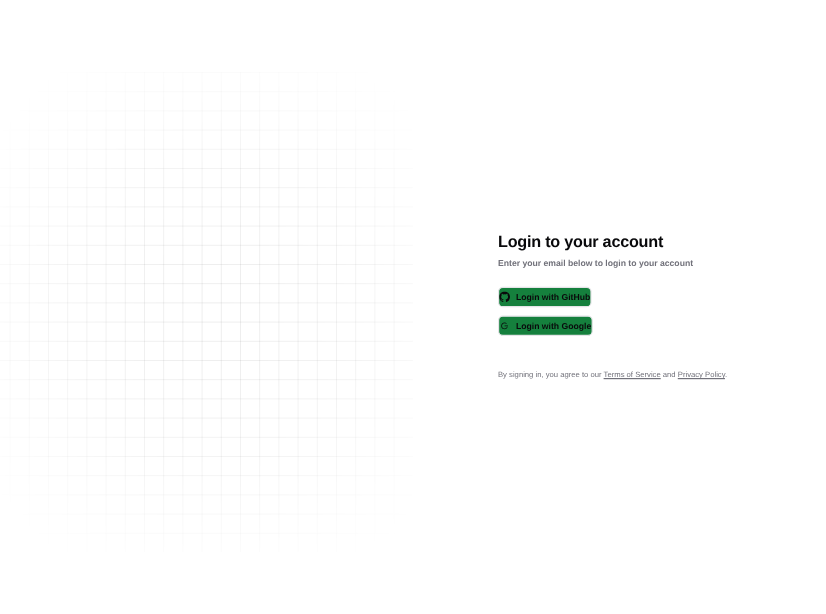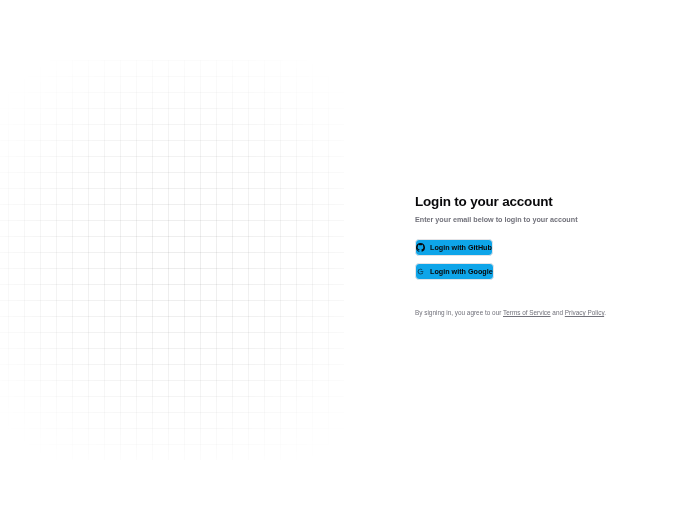--- a/index.html
+++ b/index.html
@@ -70,21 +70,21 @@
     text-align: center;
     margin: 0 0 14px 0;
     line-height: 1.4;
     font-weight: bold;
   }
   .oauth-btn {
     height: 17px;
     box-sizing: border-box;
     border: 1px solid #e4e4e7;
     border-radius: 4px;
-    background: #0ea5e9;
+    background: #15803d;
     display: flex;
     align-items: center;
     justify-content: center;
     gap: 5px;
     font-size: 7.2px;
     font-weight: bold;
     color: #09090b;
     cursor: pointer;
     padding: 0;
     margin-bottom: 7px;

